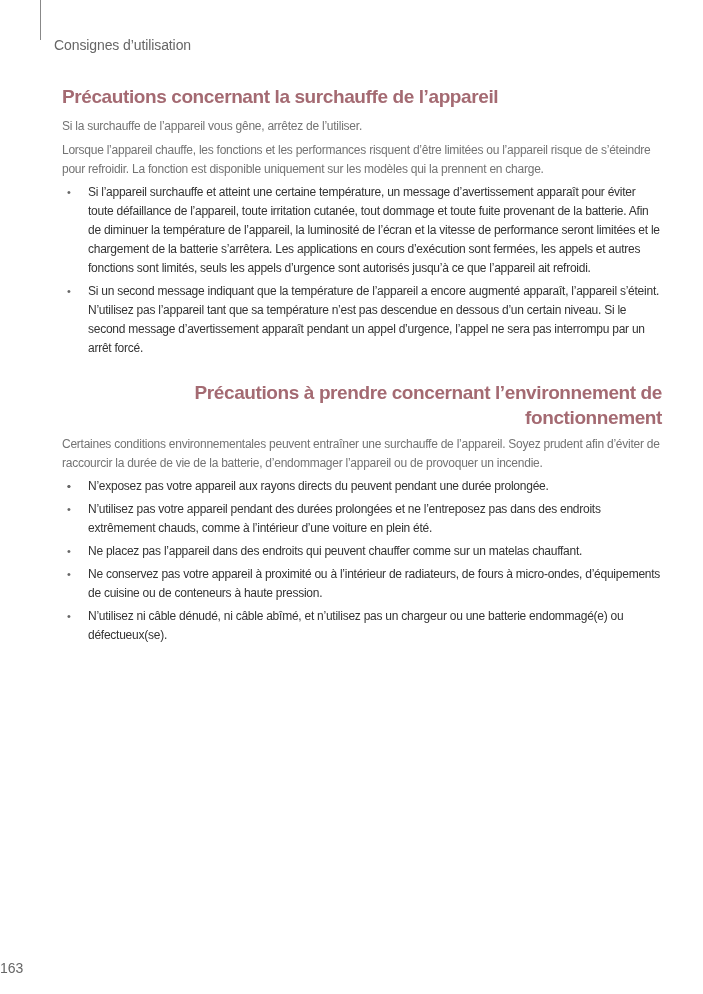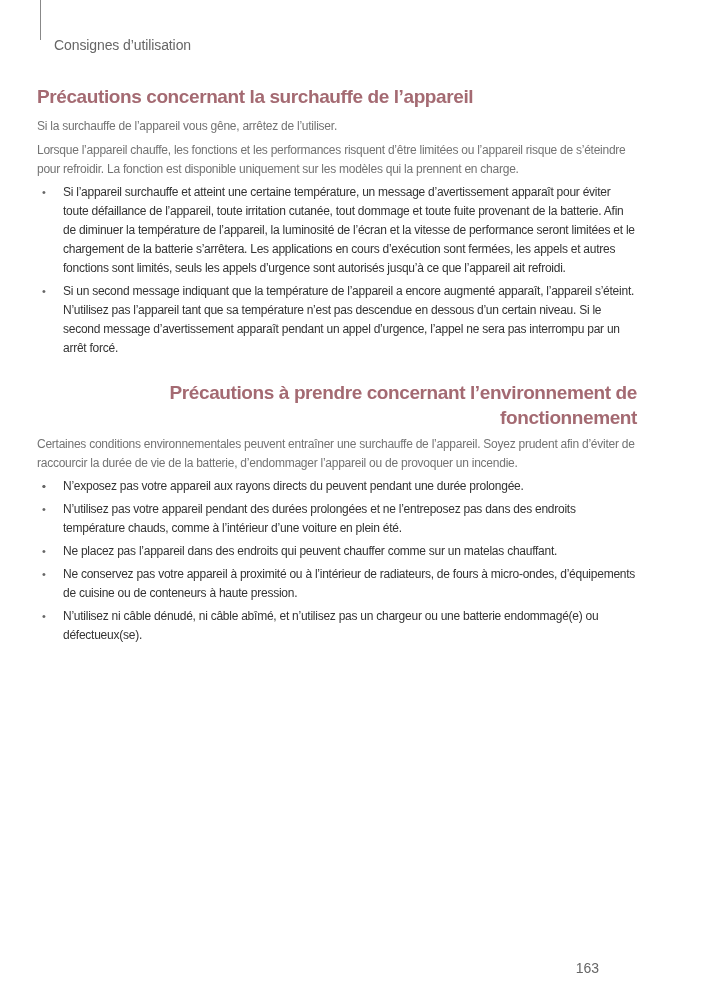--- a/index.html
+++ b/index.html
@@ -26,21 +26,21 @@
     .header-title {
       position: absolute;
       left: 54px;
       top: 37px;
       font-size: 14px;
       color: #666666;
       letter-spacing: -0.1px;
     }
     .content {
       position: absolute;
-      left: 37px;
+      left: 62px;
       top: 84px;
       width: 600px;
     }
     h2 {
       margin: 0;
       font-size: 19px;
       line-height: 25px;
       font-weight: bold;
       color: #a46a72;
       letter-spacing: -0.4px;
@@ -78,21 +78,21 @@
       left: 5px;
       top: 0;
       color: #666666;
       font-size: 11px;
     }
     .page-number {
       position: absolute;
       left: 0;
       width: 599px;
       top: 960px;
-      text-align: right;
+      text-align: left;
       font-size: 14px;
       color: #666666;
     }
   </style>
 </head>
 <body>
 
 <div class="header-rule"></div>
 <div class="header-title">Consignes d’utilisation</div>
 
@@ -120,21 +120,21 @@
     <ul>
       <li>
         <span class="bullet">•</span>
       </li>
       <li>
         <span class="bullet">•</span>
         <span>N’exposez pas votre appareil aux rayons directs du peuvent pendant une durée prolongée.</span>
       </li>
       <li>
         <span class="bullet">•</span>
-        <span>N’utilisez pas votre appareil pendant des durées prolongées et ne l’entreposez pas dans des endroits température chauds, comme à l’intérieur d’une voiture en plein été.</span>
+        <span>N’utilisez pas votre appareil pendant des durées prolongées et ne l’entreposez pas dans des endroits extrêmement chauds, comme à l’intérieur d’une voiture en plein été.</span>
       </li>
       <li>
         <span class="bullet">•</span>
         <span>Ne placez pas l’appareil dans des endroits qui peuvent chauffer comme sur un matelas chauffant.</span>
       </li>
       <li>
         <span class="bullet">•</span>
         <span>Ne conservez pas votre appareil à proximité ou à l’intérieur de radiateurs, de fours à micro-ondes, d’équipements de cuisine ou de conteneurs à haute pression.</span>
       </li>
       <li>

